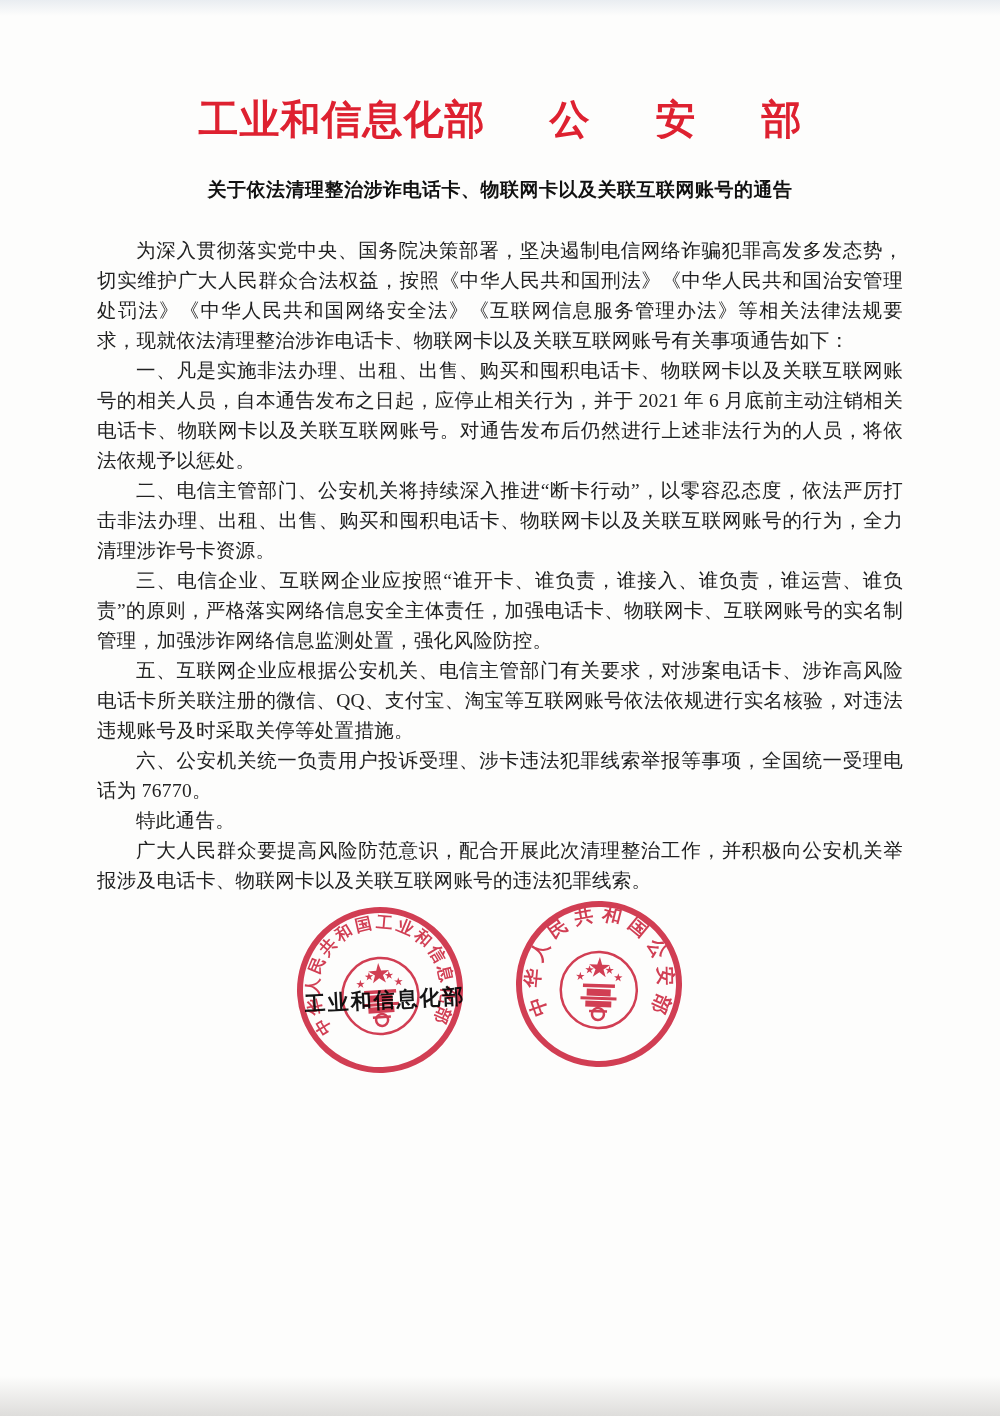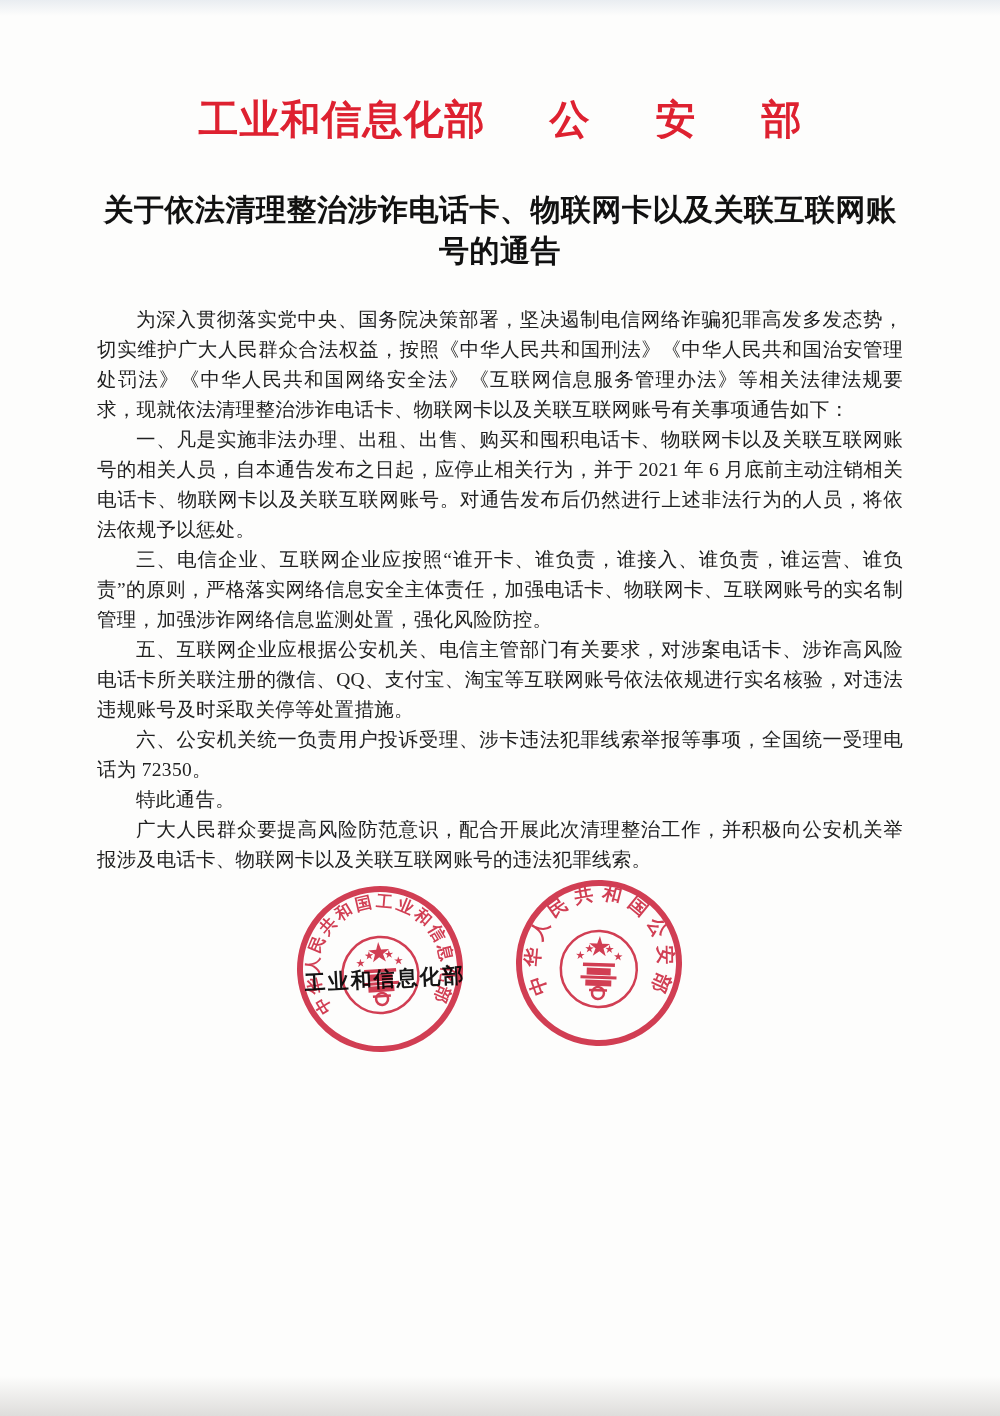--- a/index.html
+++ b/index.html
@@ -12,23 +12,23 @@
   }
   .page{padding:92px 97px 0 97px;position:relative;}
   .header-row{
     display:flex;justify-content:center;align-items:baseline;gap:64px;
     color:#de2130;font-weight:bold;font-size:40px;
     font-family:"Liberation Sans","DejaVu Sans",sans-serif;
     letter-spacing:1px;white-space:nowrap;
   }
   .agency-right{letter-spacing:1.65em;margin-right:-1.65em;}
   .doc-title{
-    text-align:center;font-size:30px;font-weight:bold;color:#111;
+    text-align:center;font-size:19px;font-weight:bold;color:#111;
     font-family:"Liberation Sans","DejaVu Sans",sans-serif;
-    margin-top:43px;letter-spacing:0.5px;
+    margin-top:30px;letter-spacing:0.5px;
   }
   .doc-body{margin-top:33px;font-size:19.5px;line-height:30px;text-align:justify;}
   .doc-body p{margin:0;text-indent:2em;letter-spacing:0.3px;}
   .signature-area{position:relative;height:300px;}
   .sig-text{position:absolute;color:#151515;font-weight:bold;white-space:nowrap;}
   .sig-name-left{left:188px;top:90px;width:200px;text-align:center;font-size:21px;letter-spacing:2px;transform:rotate(-3deg);}
   .seal{position:absolute;width:172px;height:172px;mix-blend-mode:multiply;opacity:0.93;}
   .seal-left{left:197px;top:8px;transform:rotate(-4deg);}
   .seal-right{left:416px;top:2px;transform:rotate(2deg);}
   .seal svg{width:100%;height:100%;display:block;}
@@ -41,23 +41,24 @@
   <div class="header-row">
     <span>工业和信息化部</span>
     <span class="agency-right">公安部</span>
   </div>
 
   <div class="doc-title">关于依法清理整治涉诈电话卡、物联网卡以及关联互联网账号的通告</div>
 
   <div class="doc-body">
     <p>为深入贯彻落实党中央、国务院决策部署，坚决遏制电信网络诈骗犯罪高发多发态势，切实维护广大人民群众合法权益，按照《中华人民共和国刑法》《中华人民共和国治安管理处罚法》《中华人民共和国网络安全法》《互联网信息服务管理办法》等相关法律法规要求，现就依法清理整治涉诈电话卡、物联网卡以及关联互联网账号有关事项通告如下：</p>
     <p>一、凡是实施非法办理、出租、出售、购买和囤积电话卡、物联网卡以及关联互联网账号的相关人员，自本通告发布之日起，应停止相关行为，并于 2021 年 6 月底前主动注销相关电话卡、物联网卡以及关联互联网账号。对通告发布后仍然进行上述非法行为的人员，将依法依规予以惩处。</p>
+    <p>二、电信主管部门、公安机关将持续深入推进“断卡行动”，以零容忍态度，依法严厉打击非法办理、出租、出售、购买和囤积电话卡、物联网卡以及关联互联网账号的行为，全力清理涉诈号卡资源。</p>
     <p>三、电信企业、互联网企业应按照“谁开卡、谁负责，谁接入、谁负责，谁运营、谁负责”的原则，严格落实网络信息安全主体责任，加强电话卡、物联网卡、互联网账号的实名制管理，加强涉诈网络信息监测处置，强化风险防控。</p>
     <p>五、互联网企业应根据公安机关、电信主管部门有关要求，对涉案电话卡、涉诈高风险电话卡所关联注册的微信、QQ、支付宝、淘宝等互联网账号依法依规进行实名核验，对违法违规账号及时采取关停等处置措施。</p>
-    <p>六、公安机关统一负责用户投诉受理、涉卡违法犯罪线索举报等事项，全国统一受理电话为 72350。</p>
+    <p>六、公安机关统一负责用户投诉受理、涉卡违法犯罪线索举报等事项，全国统一受理电话为 76770。</p>
     <p>特此通告。</p>
     <p>广大人民群众要提高风险防范意识，配合开展此次清理整治工作，并积极向公安机关举报涉及电话卡、物联网卡以及关联互联网账号的违法犯罪线索。</p>
   </div>
 
   <div class="signature-area">
 
     <div class="sig-text sig-name-left">工业和信息化部</div>
 
     <div class="seal seal-left">
       <svg viewBox="0 0 172 172">

